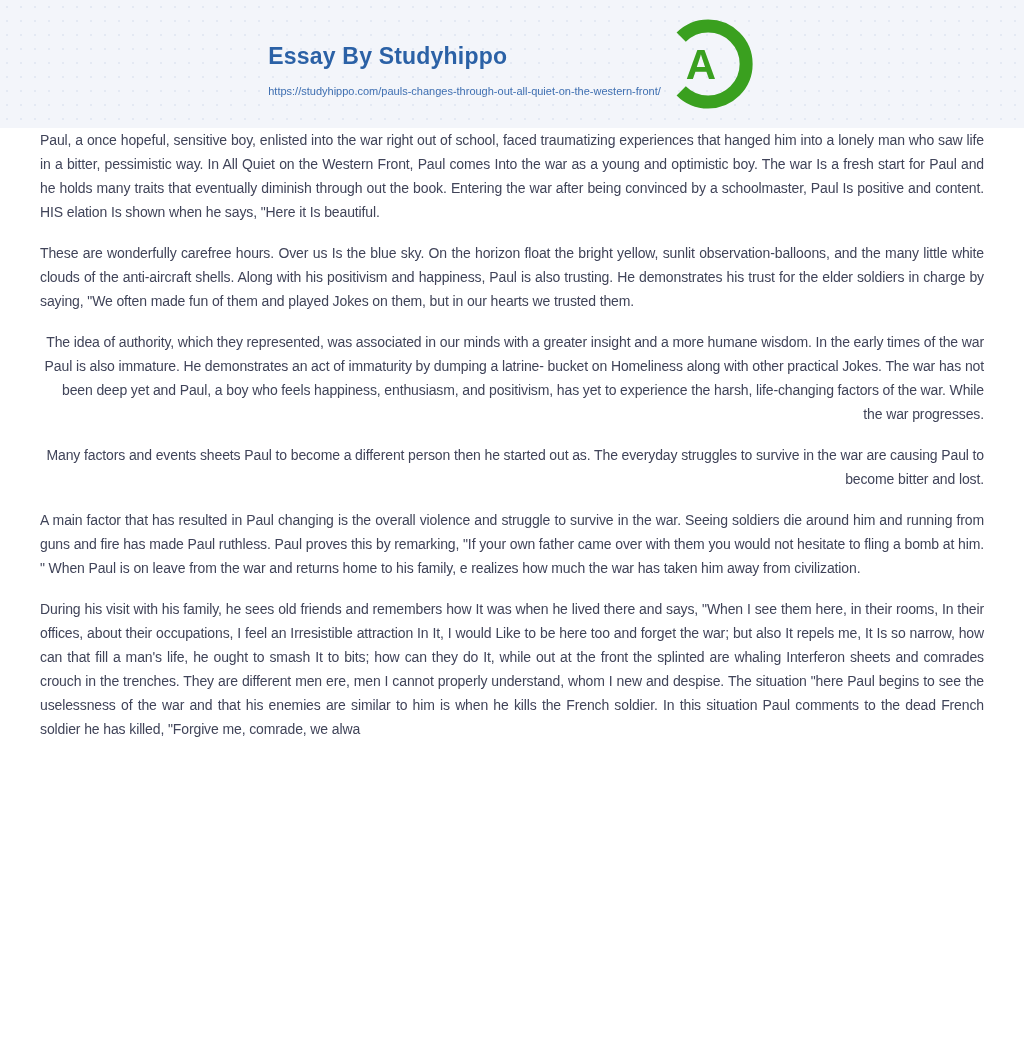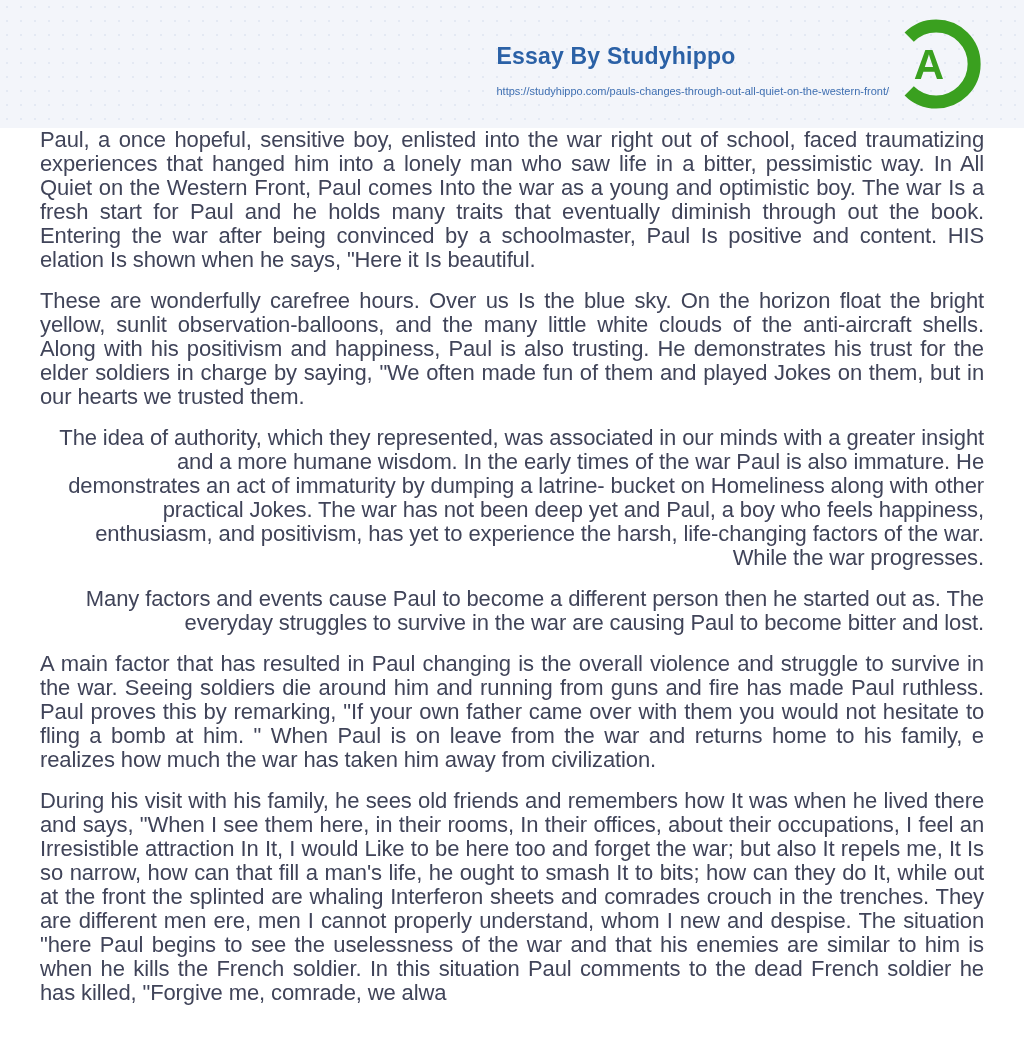--- a/index.html
+++ b/index.html
@@ -12,21 +12,21 @@
   }
   .page{width:1024px;height:1043px;}
 
   
   .page-header{
     height:128px;
     background-color:#f3f5fa;
     background-image:radial-gradient(circle,#e4e9f3 1px,transparent 1.3px);
     background-size:14px 14px;
     display:flex;
-    justify-content:flex-end;
+    justify-content:center;
     align-items:center;
     padding:0 41px 0 40px;
     box-sizing:border-box;
   }
   .header-text{padding-top:12px;}
   .site-title{
     color:#2b61a6;
     font-size:23px;
     font-weight:700;
     letter-spacing:0.2px;
@@ -45,21 +45,21 @@
   .essay-title{
     font-size:31px;
     line-height:36px;
     font-weight:700;
     color:#191c2e;
     letter-spacing:-0.2px;
     max-width:835px;
     margin:24px 0 15px 0;
   }
   .essay-body p{
-    font-size:22px;
+    font-size:14px;
     line-height:24px;
     color:#404459;
     letter-spacing:-0.12px;
     margin:0 0 17px 0;
   }
   .essay-body p.align-justify{text-align:justify;}
   .essay-body p.align-left{text-align:right;}
 </style>
 </head>
 <body>
@@ -77,19 +77,19 @@
         <text x="40" y="61.5" text-anchor="middle" font-family="Liberation Sans, sans-serif" font-size="42" font-weight="600" fill="#3aa01f">A</text>
       </svg>
     </div>
   </header>
 
   <main class="essay-main">
     <div class="essay-body" id="essay-body">
         <p class="align-justify">Paul, a once hopeful, sensitive boy, enlisted into the war right out of school, faced traumatizing experiences that hanged him into a lonely man who saw life in a bitter, pessimistic way. In All Quiet on the Western Front, Paul comes Into the war as a young and optimistic boy. The war Is a fresh start for Paul and he holds many traits that eventually diminish through out the book. Entering the war after being convinced by a schoolmaster, Paul Is positive and content. HIS elation Is shown when he says, "Here it Is beautiful.</p>
         <p class="align-justify">These are wonderfully carefree hours. Over us Is the blue sky. On the horizon float the bright yellow, sunlit observation-balloons, and the many little white clouds of the anti-aircraft shells. Along with his positivism and happiness, Paul is also trusting. He demonstrates his trust for the elder soldiers in charge by saying, "We often made fun of them and played Jokes on them, but in our hearts we trusted them.</p>
         <p class="align-left">The idea of authority, which they represented, was associated in our minds with a greater insight and a more humane wisdom. In the early times of the war Paul is also immature. He demonstrates an act of immaturity by dumping a latrine- bucket on Homeliness along with other practical Jokes. The war has not been deep yet and Paul, a boy who feels happiness, enthusiasm, and positivism, has yet to experience the harsh, life-changing factors of the war. While the war progresses.</p>
-        <p class="align-left">Many factors and events cause Paul to become a different person then he started out as. The everyday struggles to survive in the war are causing Paul to become bitter and lost.</p>
+        <p class="align-left">Many factors and events sheets Paul to become a different person then he started out as. The everyday struggles to survive in the war are causing Paul to become bitter and lost.</p>
         <p class="align-justify">A main factor that has resulted in Paul changing is the overall violence and struggle to survive in the war. Seeing soldiers die around him and running from guns and fire has made Paul ruthless. Paul proves this by remarking, "If your own father came over with them you would not hesitate to fling a bomb at him. " When Paul is on leave from the war and returns home to his family, e realizes how much the war has taken him away from civilization.</p>
         <p class="align-justify">During his visit with his family, he sees old friends and remembers how It was when he lived there and says, "When I see them here, in their rooms, In their offices, about their occupations, I feel an Irresistible attraction In It, I would Like to be here too and forget the war; but also It repels me, It Is so narrow, how can that fill a man's life, he ought to smash It to bits; how can they do It, while out at the front the splinted are whaling Interferon sheets and comrades crouch in the trenches. They are different men ere, men I cannot properly understand, whom I new and despise. The situation "here Paul begins to see the uselessness of the war and that his enemies are similar to him is when he kills the French soldier. In this situation Paul comments to the dead French soldier he has killed, "Forgive me, comrade, we alwa</p>
       </div>
   </main>
 
 </div>
 
 </body></html>

